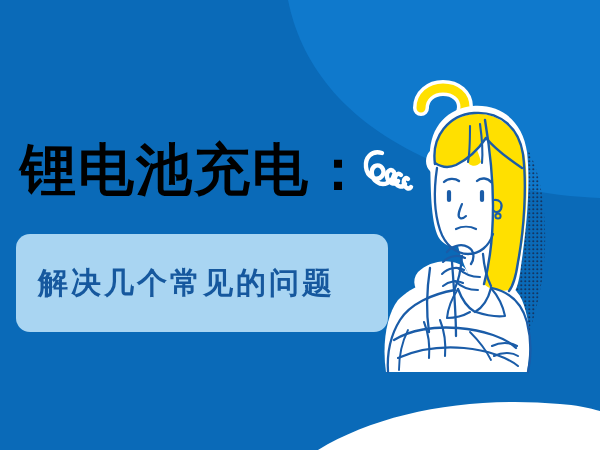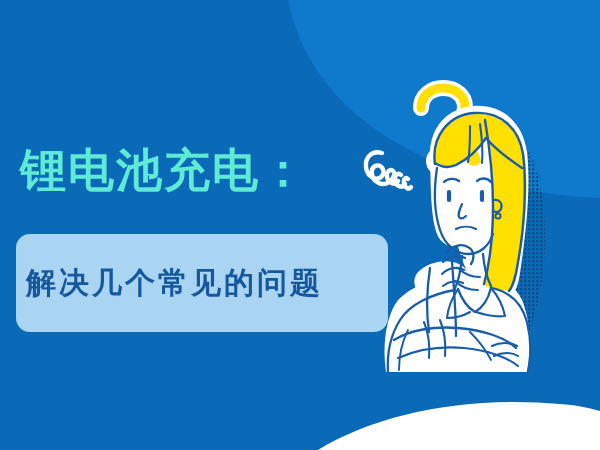--- a/index.html
+++ b/index.html
@@ -24,44 +24,44 @@
   }
   #bg-svg { z-index: 1; }
   #illustration-svg { z-index: 3; }
 
   
   #main-title {
     position: absolute;
     left: 20px;
     top: 143px;
     z-index: 4;
-    color: #5eead4;
-    font-size: 46px;
+    color: #000000;
+    font-size: 56px;
     line-height: 54px;
     font-weight: 700;
     letter-spacing: 2px;
     white-space: nowrap;
-    font-family: Liberation Sans, sans-serif;
+    font-family: Liberation Serif, serif;
   }
 
   
   #subtitle-box {
     position: absolute;
     left: 16px;
     top: 234px;
     width: 372px;
     height: 98px;
     z-index: 2;
     background: #a9d5f2;
     border-radius: 14px;
     box-sizing: border-box;
     display: flex;
     align-items: center;
     justify-content: flex-start;
-    padding-left: 10px;
+    padding-left: 22px;
   }
   #subtitle-text {
     color: #16589e;
     font-size: 30px;
     line-height: 36px;
     font-weight: 600;
     letter-spacing: 3px;
     white-space: nowrap;
     font-family: "DejaVu Sans", "Liberation Sans", sans-serif;
   }

